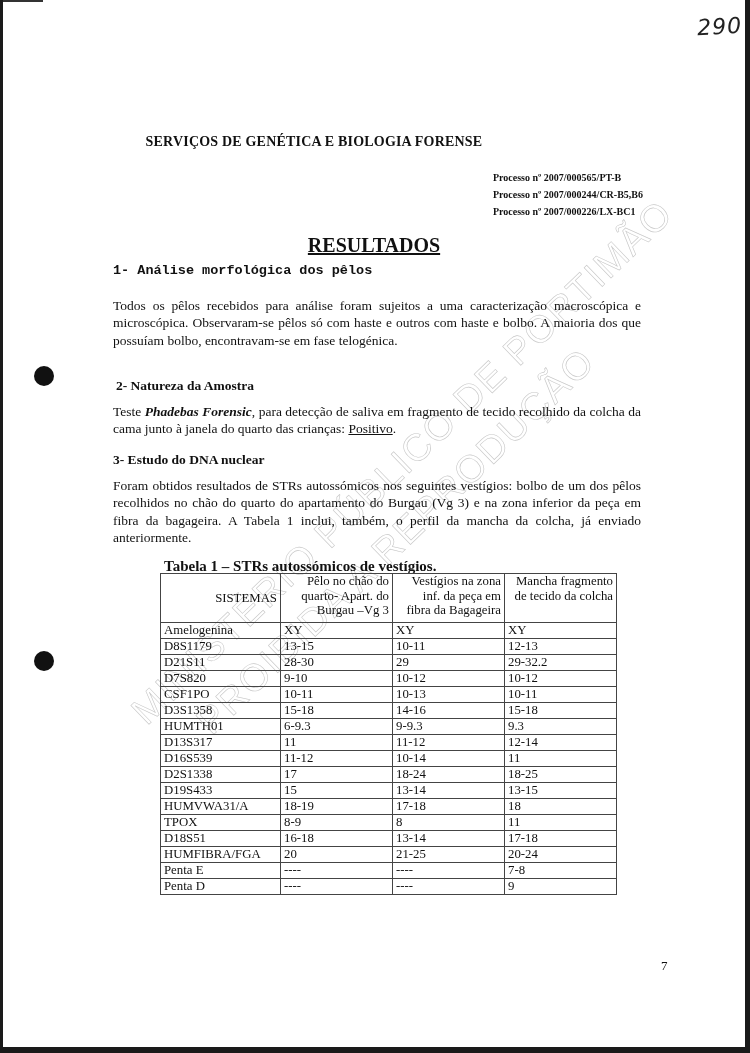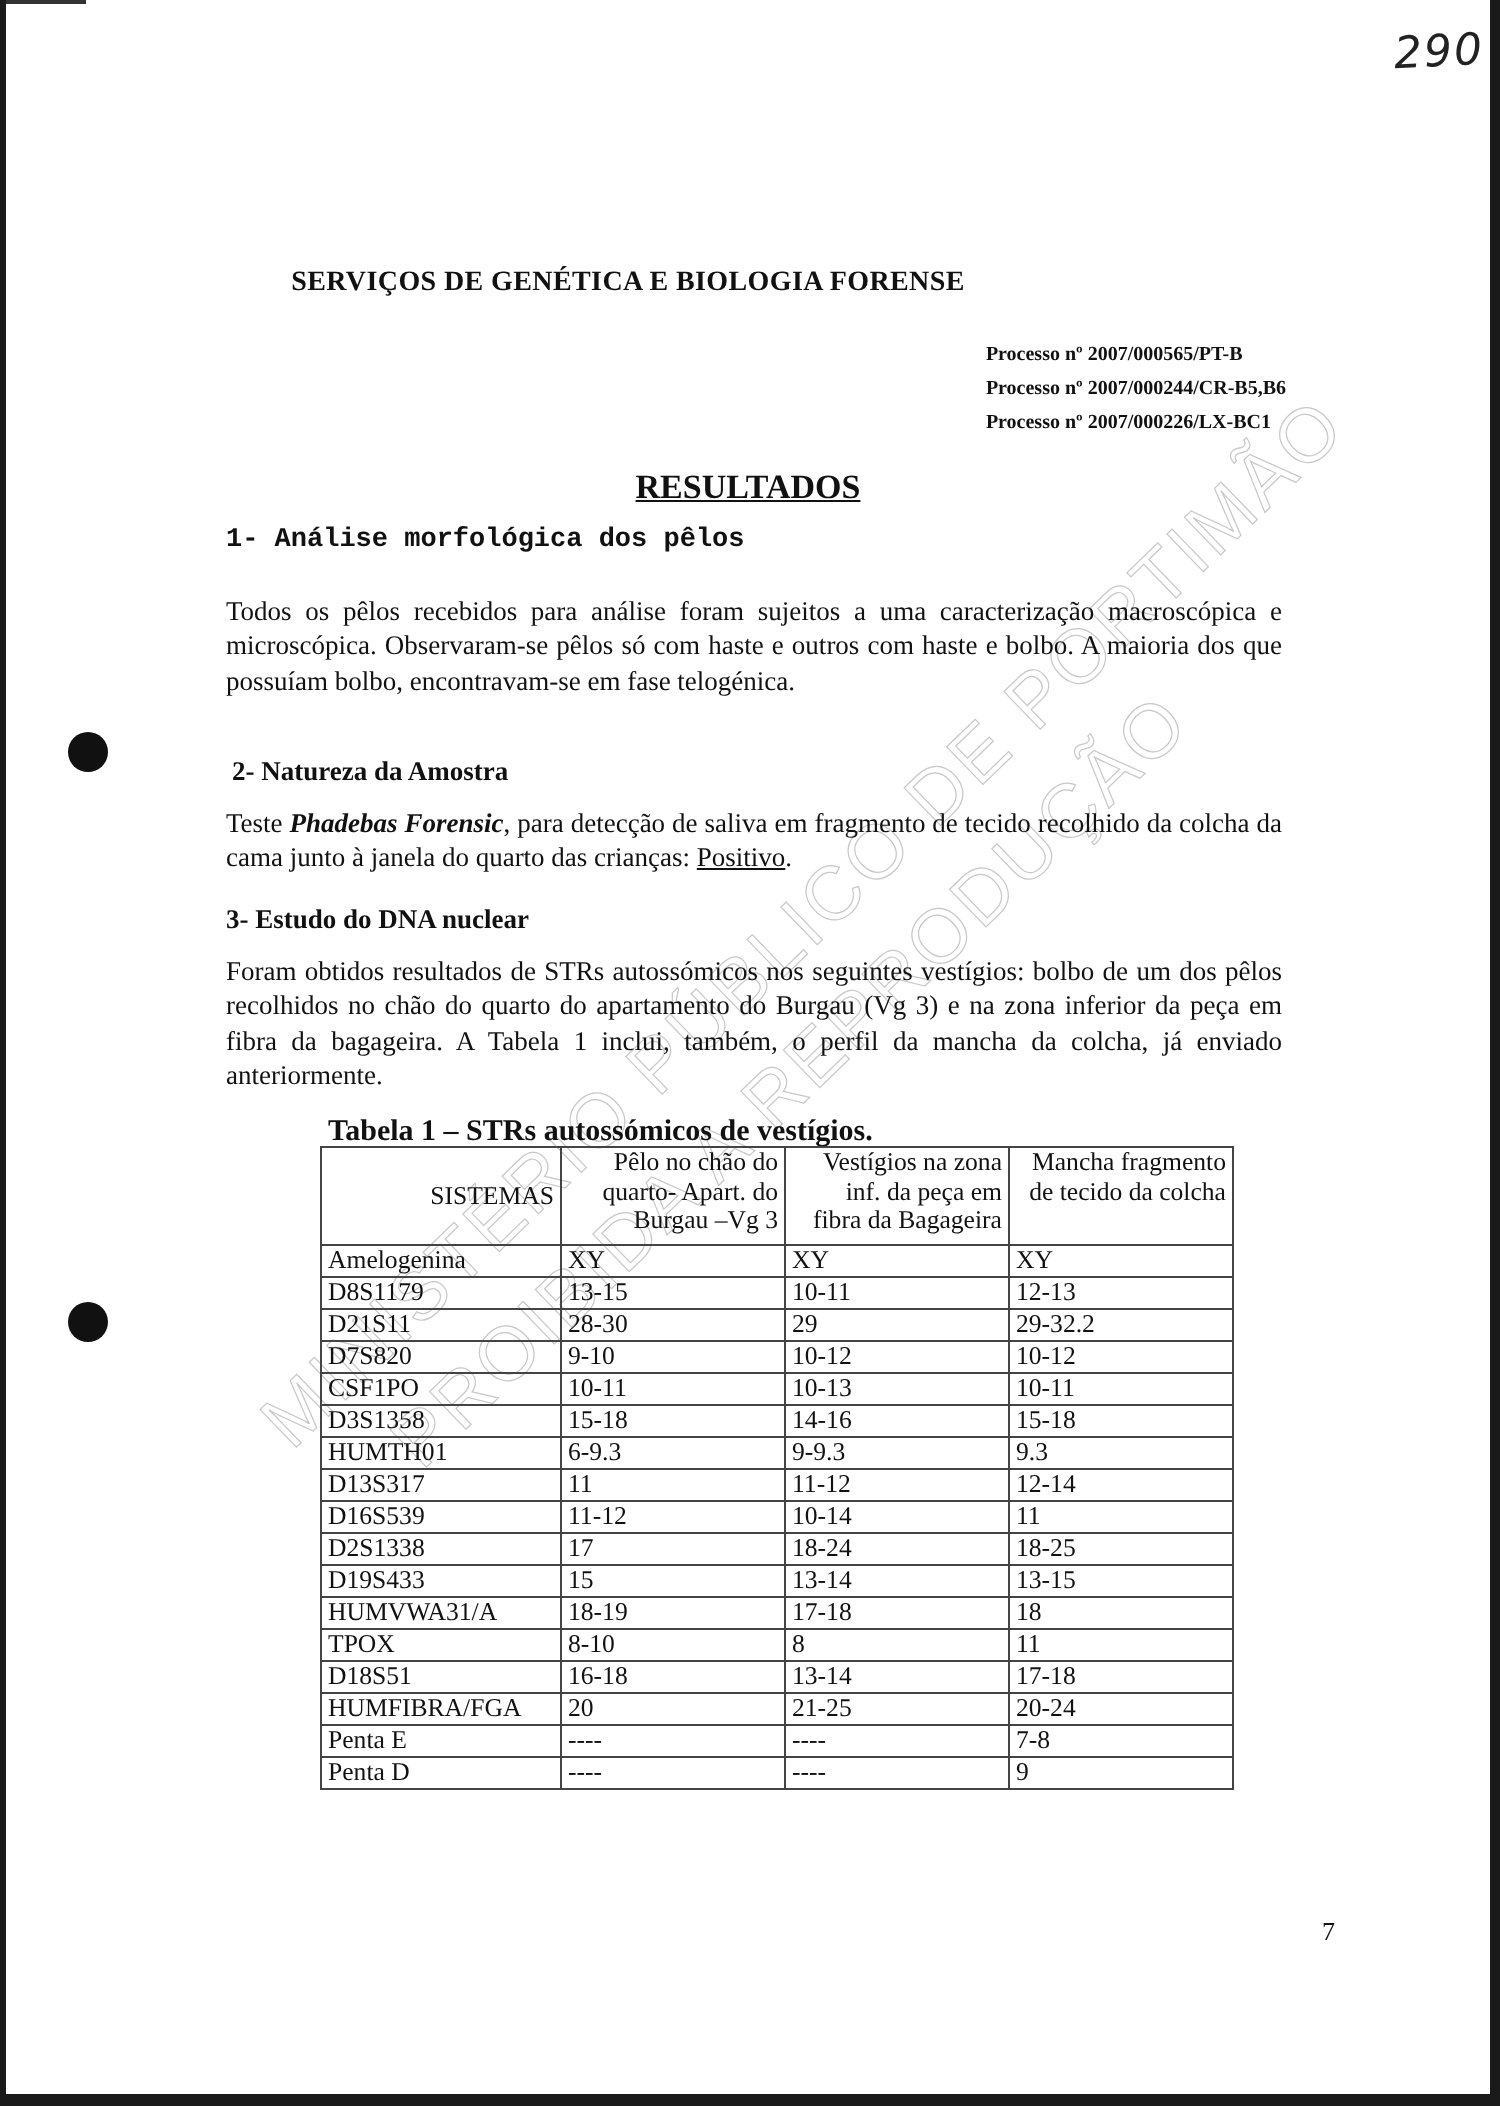--- a/index.html
+++ b/index.html
@@ -15,21 +15,21 @@
     font-size:22px; color:#222; font-style:italic; letter-spacing:1px; transform:rotate(-3deg);
   }
   .hole { position:absolute; width:20px; height:20px; border-radius:50%; background:#111; }
   .org-title {
     position:absolute; left:0; width:622px; top:134px; text-align:center;
     font-weight:bold; font-size:14px; letter-spacing:0.2px;
   }
   .procs { position:absolute; right:102px; top:169px; font-weight:bold; font-size:10px; line-height:17px; }
   .results-title {
     position:absolute; left:0; width:742px; top:234px; text-align:center;
-    font-weight:bold; font-size:17px; text-decoration:underline;
+    font-weight:bold; font-size:20px; text-decoration:underline;
   }
   .sec-head { position:absolute; left:110px; font-weight:bold; font-size:13.5px; }
   .para {
     position:absolute; left:110px; width:528px; font-size:13.5px; line-height:17.3px;
     text-align:justify;
   }
   .para b i, .para .bi { font-weight:bold; font-style:italic; }
   .u { text-decoration:underline; }
   .tbl-caption { position:absolute; left:161px; top:558px; font-weight:bold; font-size:15px; }
   table.str {
@@ -167,21 +167,21 @@
           <td class="c">13-15</td>
         </tr>
       <tr>
           <td>HUMVWA31/A</td>
           <td class="c">18-19</td>
           <td class="c">17-18</td>
           <td class="c">18</td>
         </tr>
       <tr>
           <td>TPOX</td>
-          <td class="c">8-10</td>
+          <td class="c">8-9</td>
           <td class="c">8</td>
           <td class="c">11</td>
         </tr>
       <tr>
           <td>D18S51</td>
           <td class="c">16-18</td>
           <td class="c">13-14</td>
           <td class="c">17-18</td>
         </tr>
       <tr>

